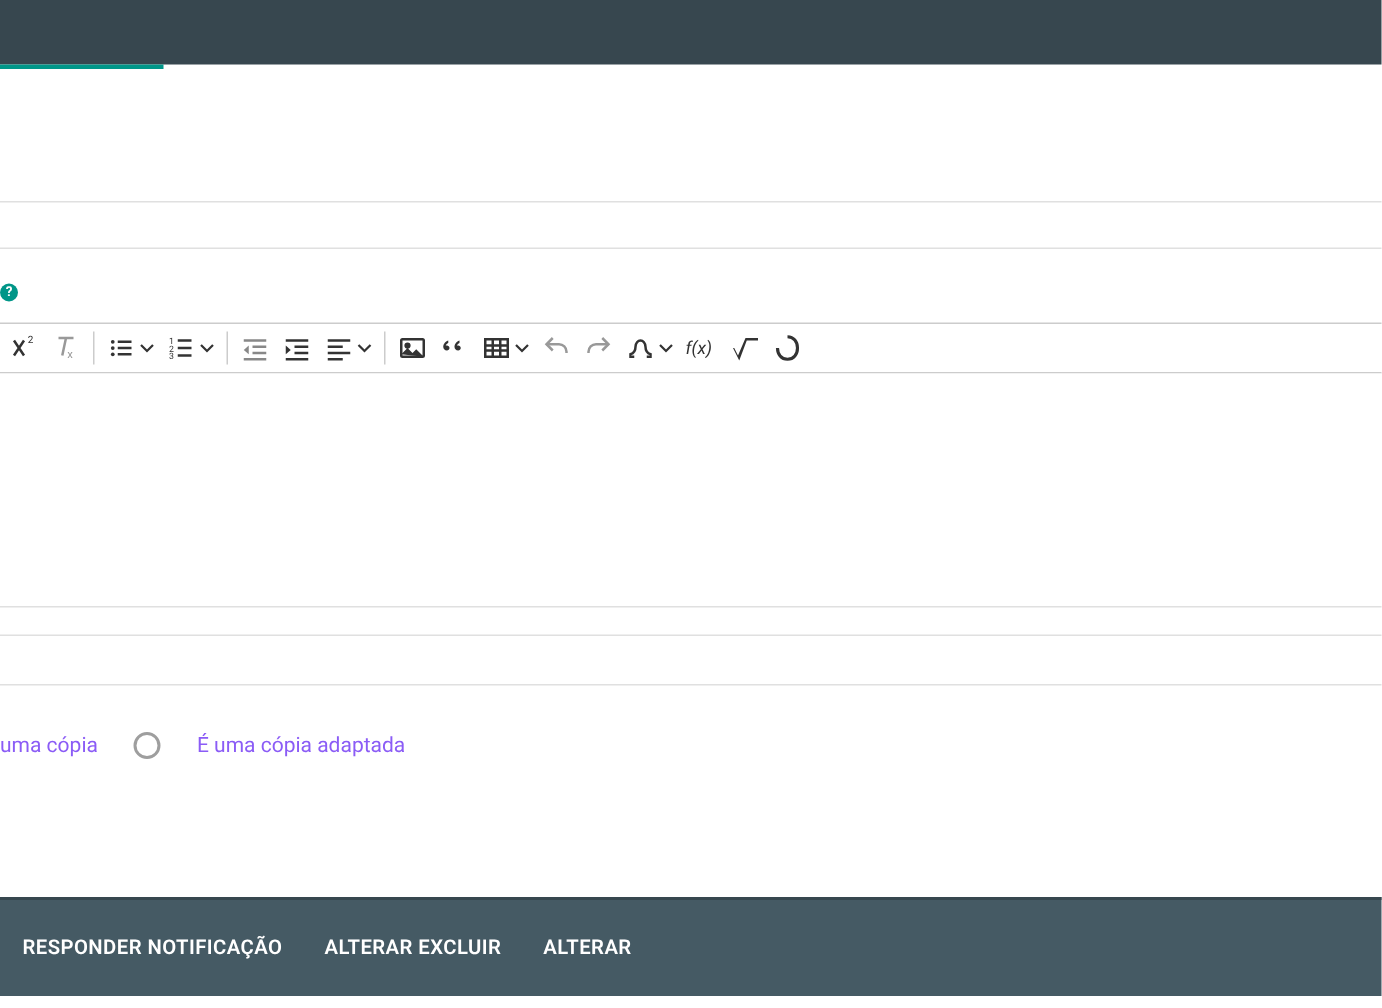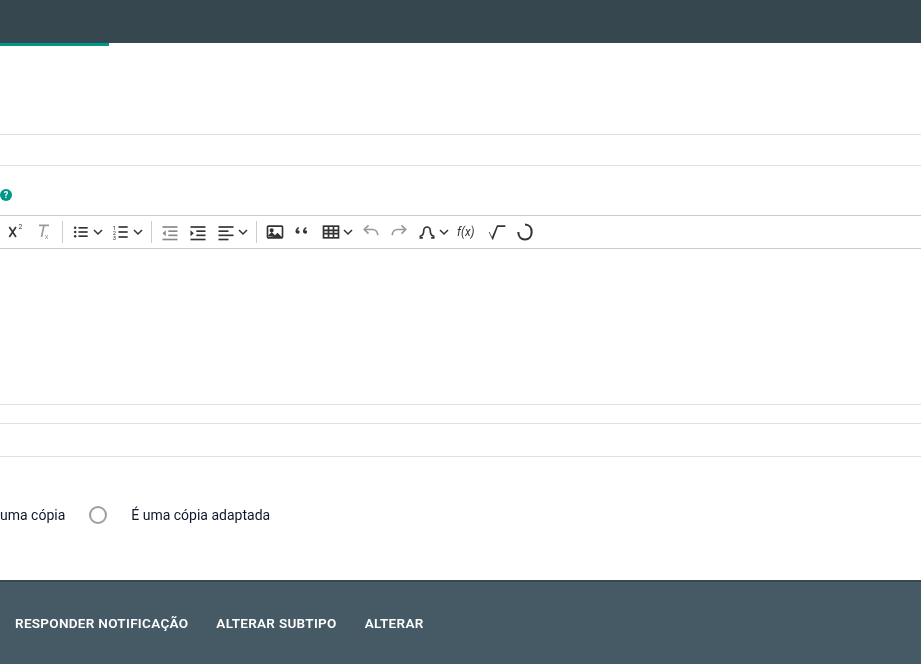--- a/index.html
+++ b/index.html
@@ -16,25 +16,25 @@
   .tb-btn { display: inline-flex; align-items: center; justify-content: center; height: 34px; padding: 0 4px; cursor: pointer; color: #333; }
   .tb-btn svg { display: block; }
   .tb-sep { width: 1px; height: 22px; background: #ccc; margin: 0 4px; }
   .caret { margin-left: 2px; }
   .caret svg { width: 10px; height: 10px; }
 
   .editor-area { position: absolute; top: 249px; left: -200px; right: 0; height: 156px; background: #fff; border-bottom: 1px solid #e0e0e0; }
 
   .field-b { position: absolute; top: 423px; left: -200px; right: 0; height: 34px; border-top: 1px solid #e0e0e0; border-bottom: 1px solid #e0e0e0; }
 
-  .radio-row { position: absolute; top: 506px; left: 0; display: flex; align-items: center; gap: 24px; font-size: 14px; color: #0f172a; }
+  .radio-row { position: absolute; top: 488px; left: 0; display: flex; align-items: center; gap: 24px; font-size: 14px; color: #8b5cf6; }
   .radio { width: 18px; height: 18px; border: 2px solid #9e9e9e; border-radius: 50%; display: inline-block; flex: 0 0 18px; cursor: pointer; }
   .radio-label { white-space: nowrap; }
 
-  .bottombar { position: absolute; left: 0; right: 0; bottom: 8px; height: 84px; background: #455a64; border-top: 2px solid #37474f; display: flex; align-items: center; padding-left: 15px; gap: 28px; }
+  .bottombar { position: absolute; left: 0; right: 0; bottom: 8px; height: 66px; background: #455a64; border-top: 2px solid #37474f; display: flex; align-items: center; padding-left: 15px; gap: 28px; }
   .action { color: #fff; font-size: 13.5px; font-weight: 600; letter-spacing: .3px; cursor: pointer; }
 </style>
 </head>
 <body>
 
 <div class="topbar"></div>
 <div class="tab-underline"></div>
 
 <div class="field-a"></div>
 
@@ -204,15 +204,15 @@
 <div class="field-b"></div>
 
 <div class="radio-row">
   <span class="radio-label">uma cópia</span>
   <span class="radio"></span>
   <span class="radio-label">É uma cópia adaptada</span>
 </div>
 
 <div class="bottombar">
   <span class="action">RESPONDER NOTIFICAÇÃO</span>
-  <span class="action">ALTERAR SUBTIPO</span>
+  <span class="action">ALTERAR EXCLUIR</span>
   <span class="action">ALTERAR</span>
 </div>
 
 </body></html>

